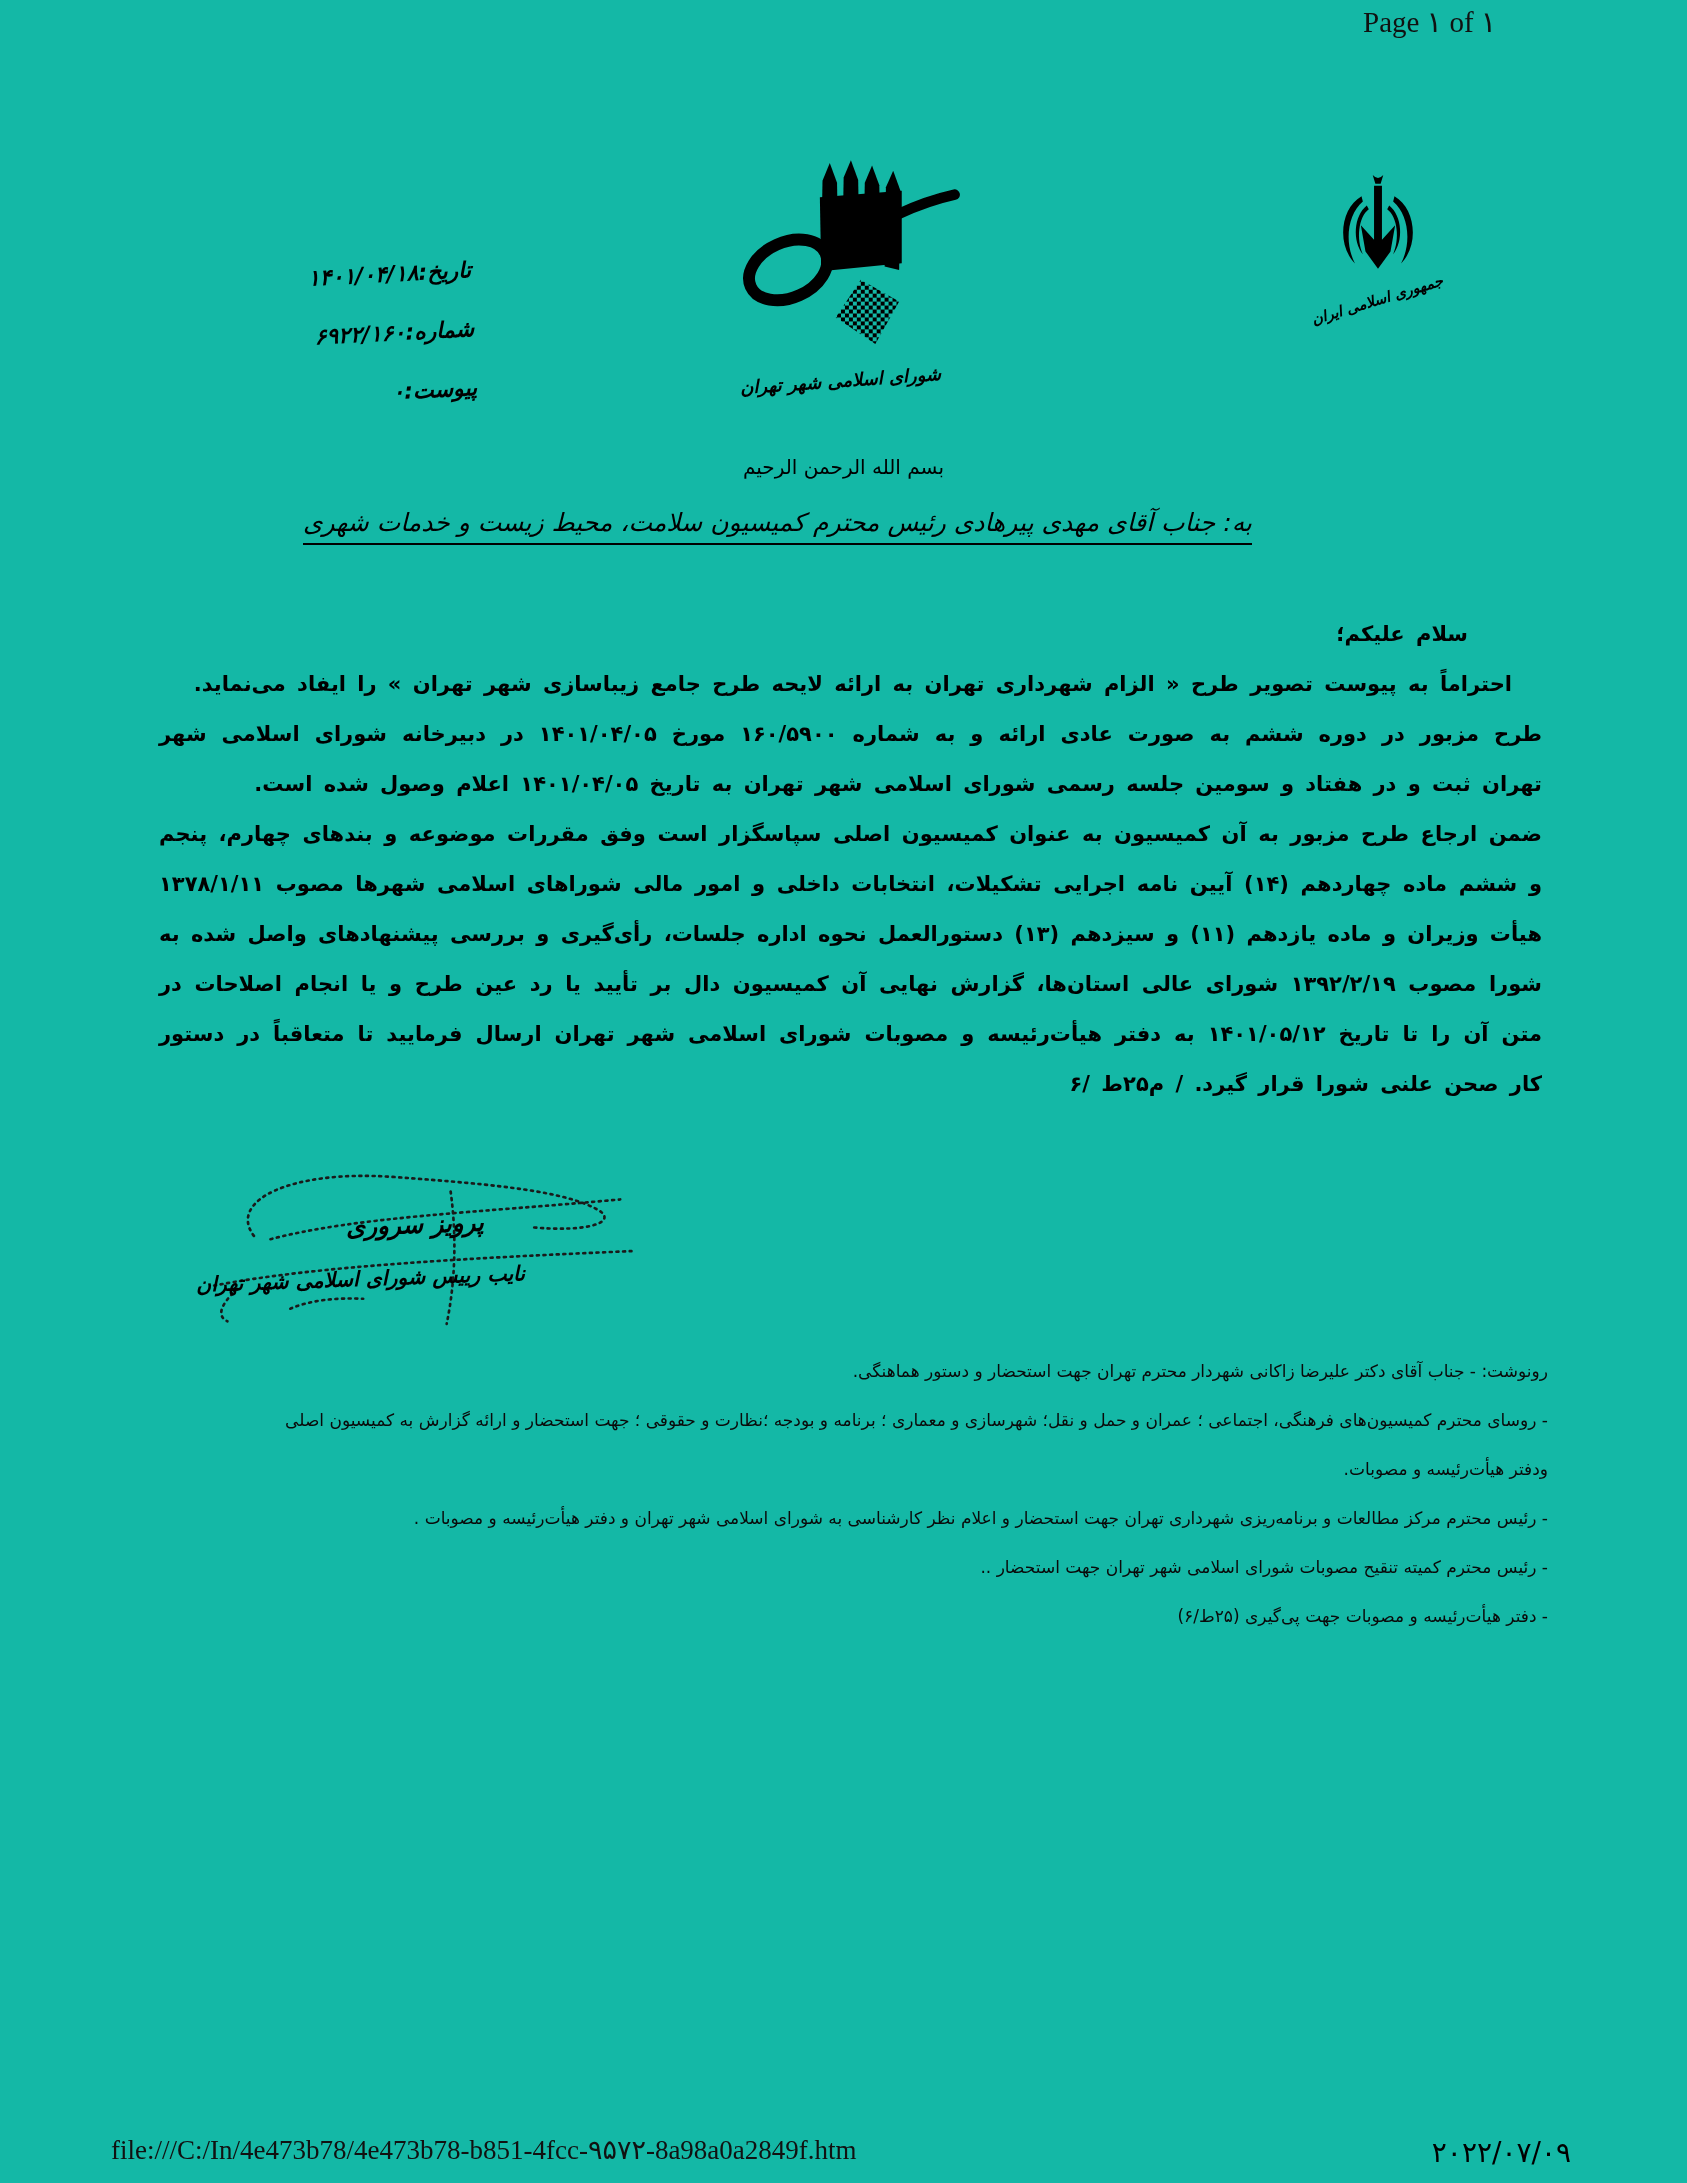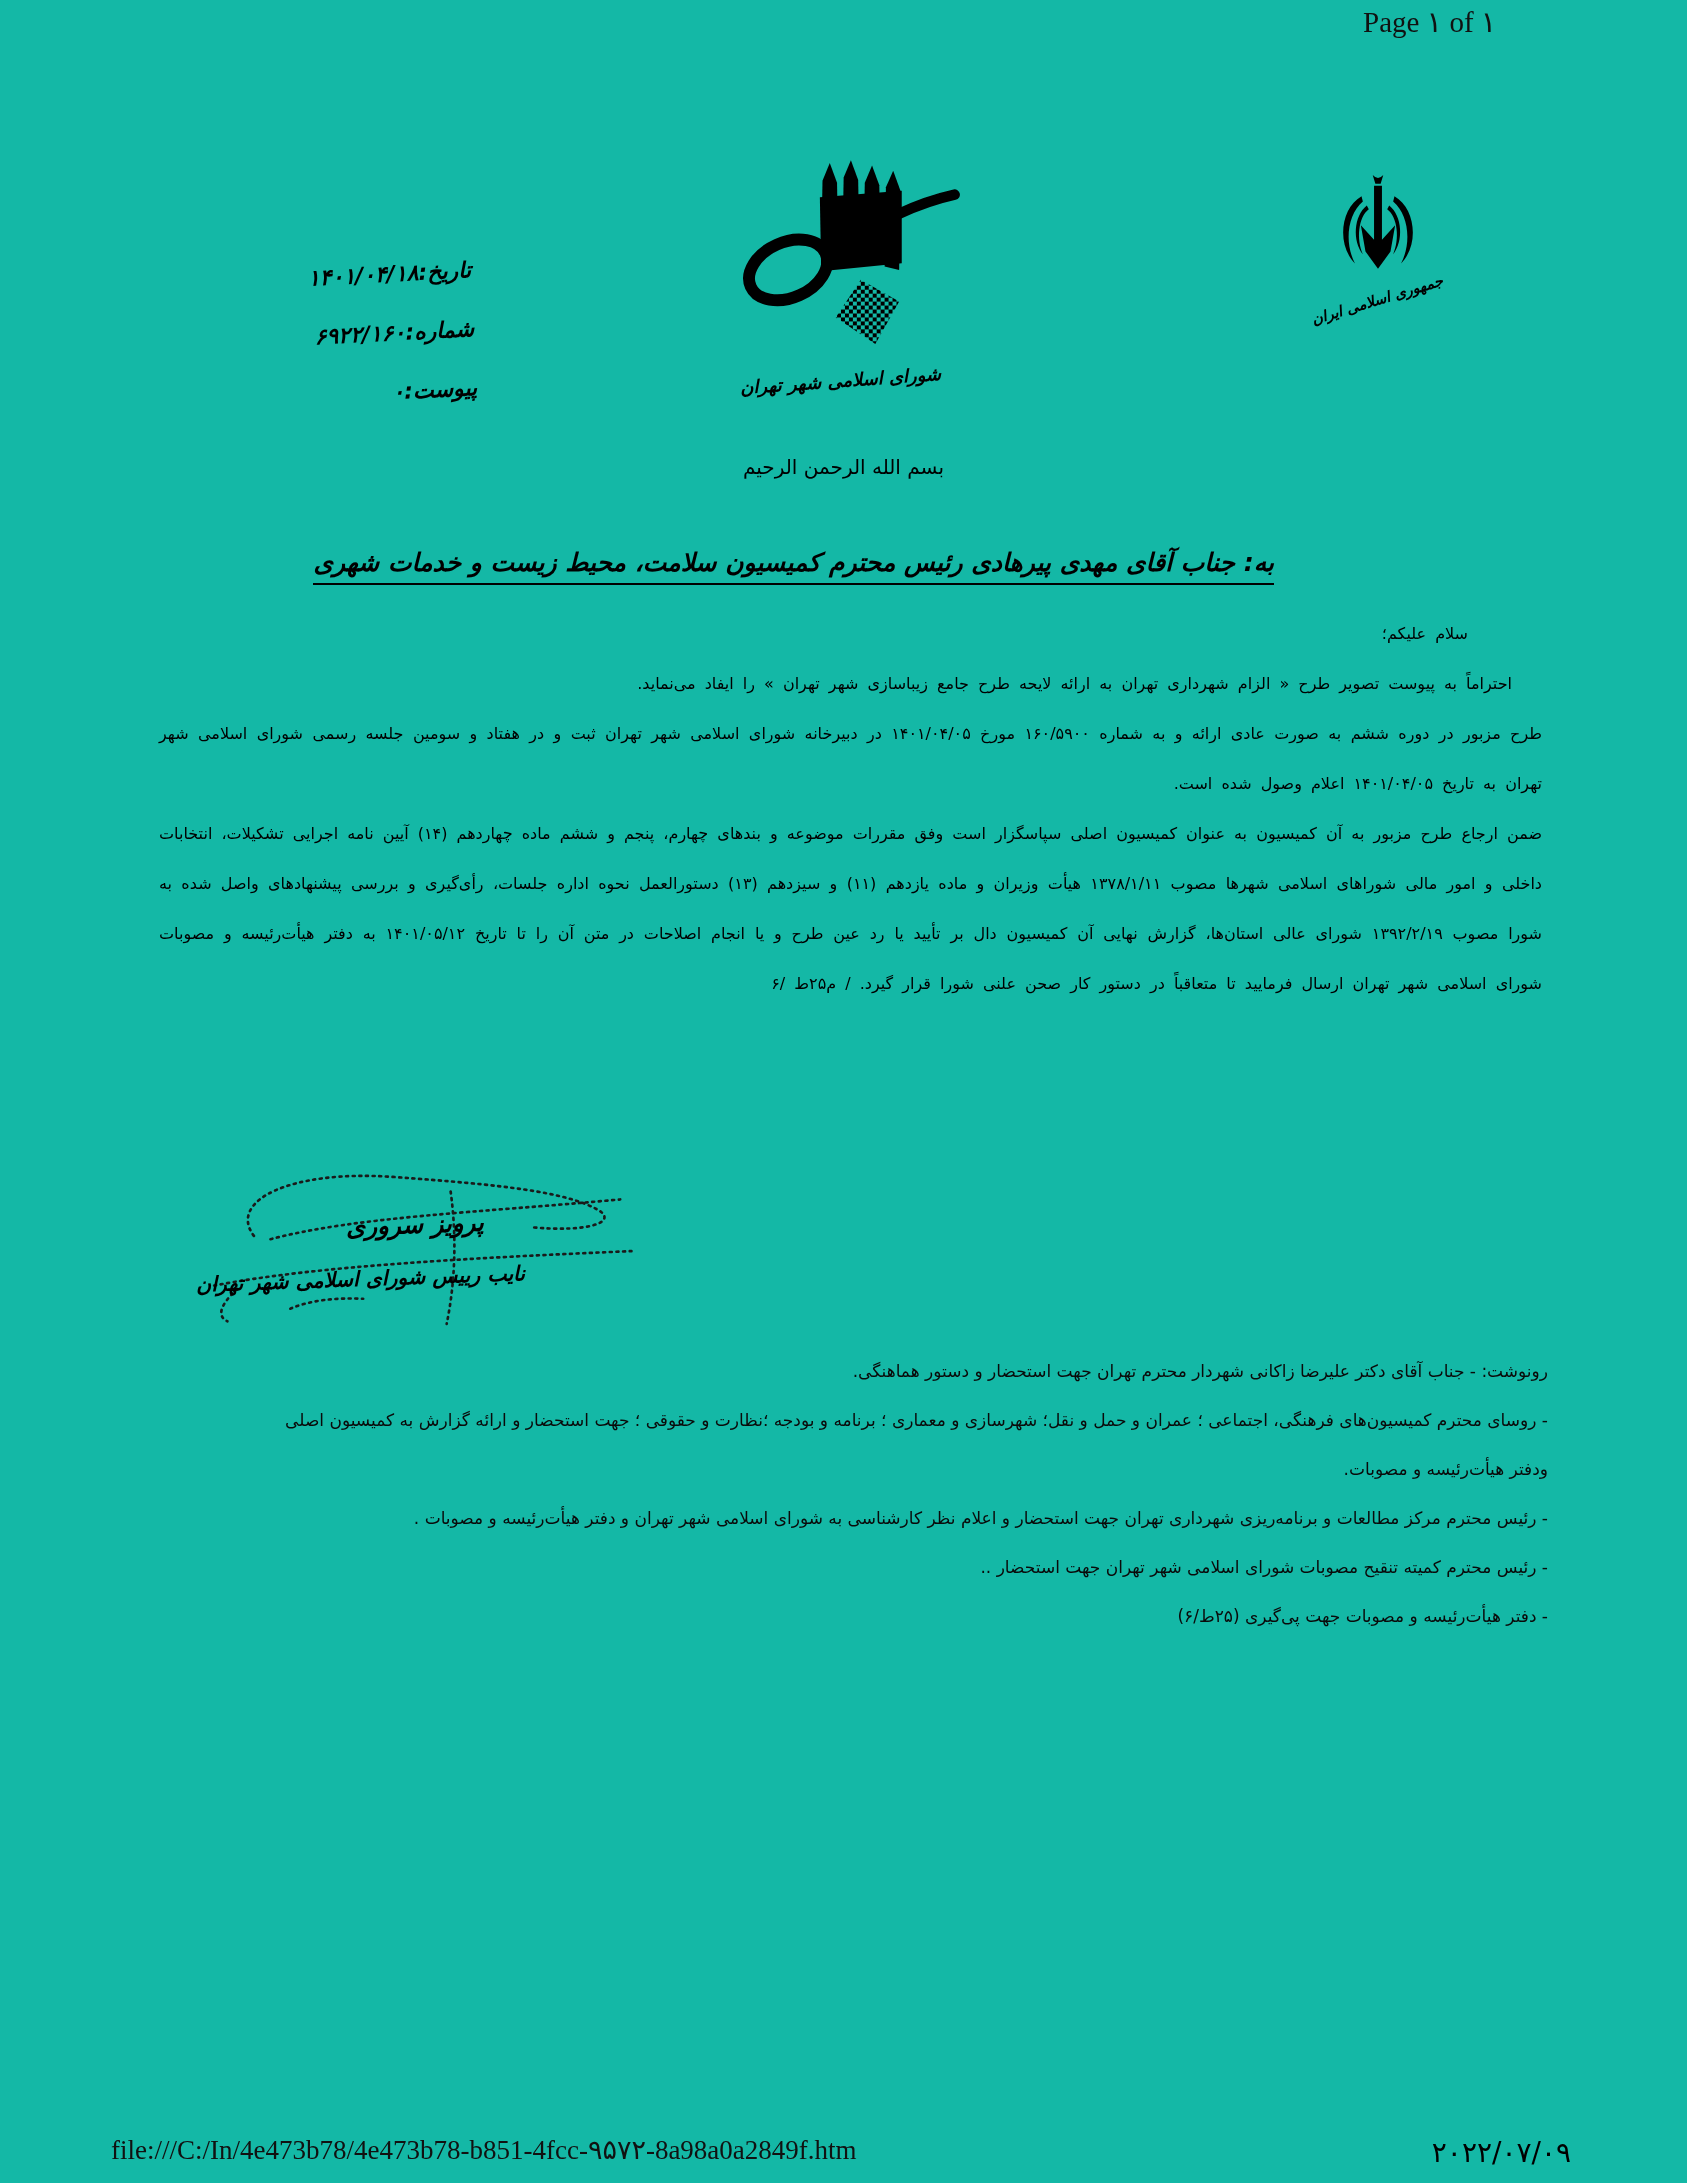--- a/index.html
+++ b/index.html
@@ -30,31 +30,31 @@
   .iran-emblem{position:absolute;left:1295px;top:171px;width:165px;height:185px;text-align:center;}
   .emblem-wordmark{
     display:inline-block;margin-top:9.3px;font-size:14.6px;font-weight:bold;font-style:italic;
     direction:rtl;transform:rotate(-17deg);white-space:nowrap;
   }
   .bismillah{
     position:absolute;top:455px;left:0;width:1687px;text-align:center;
     direction:rtl;font-size:20px;font-weight:500;
   }
   .to-line,.subject-line{
-    position:absolute;right:413px;direction:rtl;white-space:nowrap;
-    font-size:25px;font-weight:bold;font-style:italic;margin-top:40px;
+    position:absolute;right:435px;direction:rtl;white-space:nowrap;
+    font-size:25px;font-weight:normal;font-style:italic;
   }
   .to-line{top:508px;}
   .subject-line{top:564px;}
   .to-line span,.subject-line span{border-bottom:2.6px solid #000;padding-bottom:6px;}
   
   .body-text{
     position:absolute;top:609px;left:159px;width:1383px;
-    direction:rtl;text-align:justify;font-size:16px;line-height:50px;
-    word-spacing:4px;letter-spacing:0.3px;
+    direction:rtl;text-align:justify;font-size:21px;line-height:50px;
+    word-spacing:4px;letter-spacing:0.3px;font-weight:bold;
   }
   .body-text p{margin:0;}
   .body-text .salutation{text-indent:74px;}
   .body-text .p-first{text-indent:30px;}
   
   .signature{position:absolute;left:191px;top:1153px;width:457px;height:179px;}
   .signature svg{position:absolute;left:0;top:0;}
   .sig-name{
     position:absolute;top:57px;left:155px;direction:rtl;white-space:nowrap;
     font-size:24.5px;font-weight:bold;font-style:italic;transform:rotate(-2deg);

